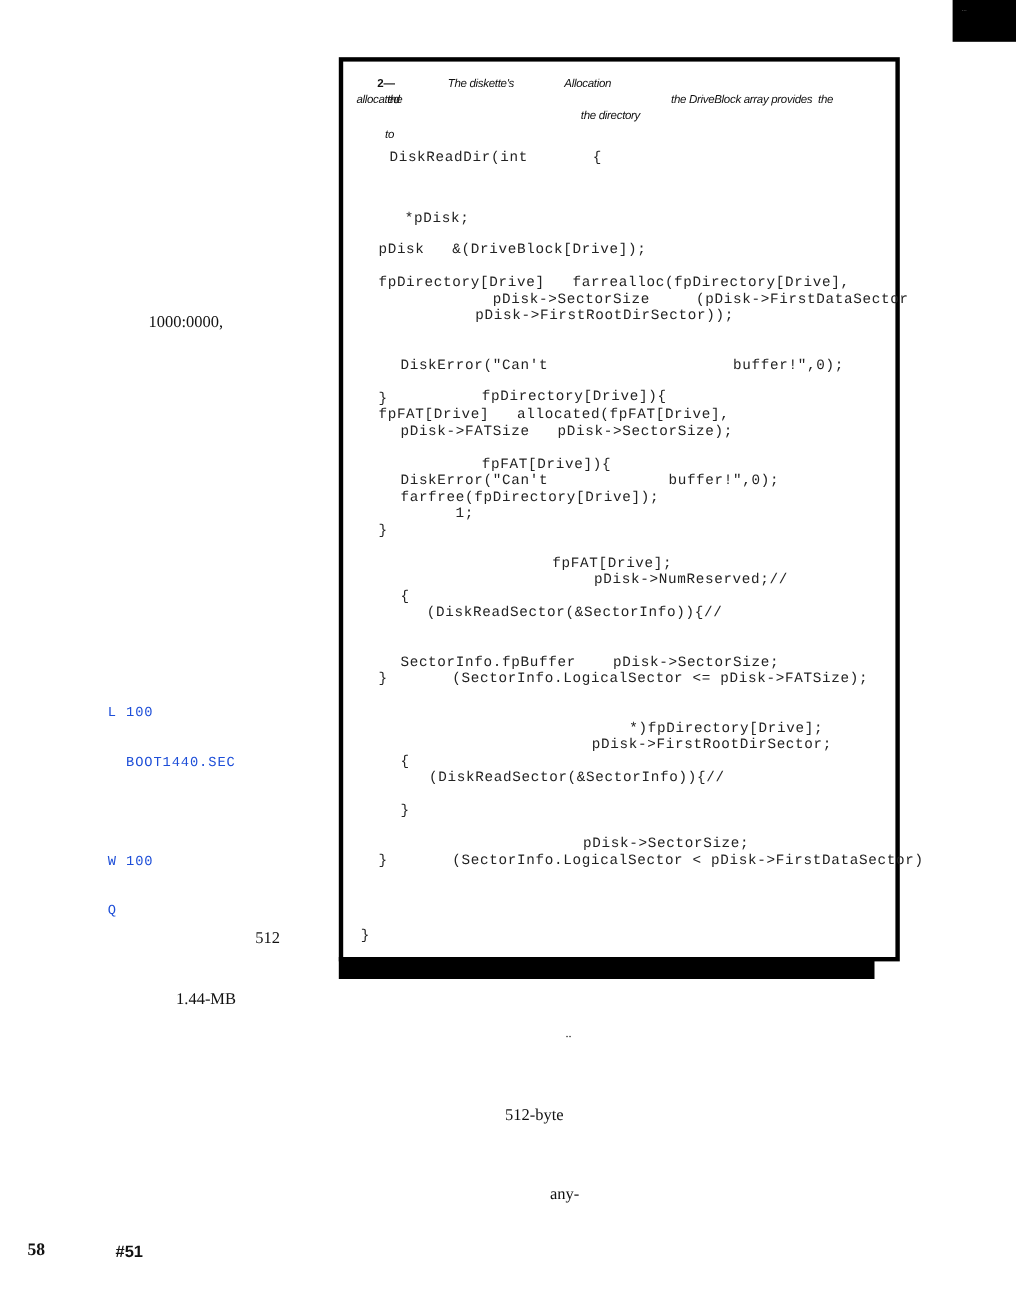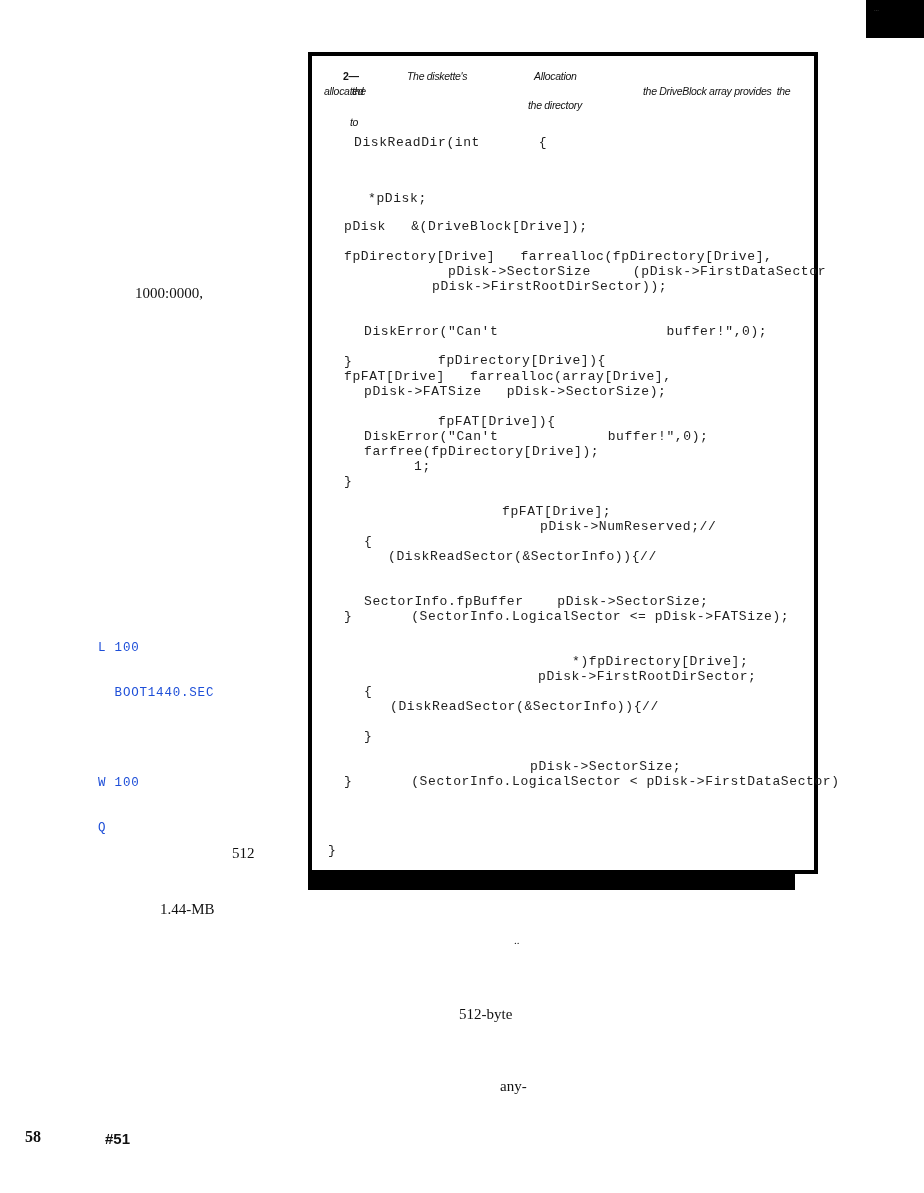--- a/index.html
+++ b/index.html
@@ -22,39 +22,39 @@
 <div class="corner-block">
   <span style="left:8px;top:6px;">...</span>
 </div>
 
 <div class="listing-box"></div>
 <div class="listing-bar"></div>
 
 <div>
   <span class="caption" style="left:343px;top:70px;"><b>2—</b></span>
   <span class="caption" style="left:362px;top:70px;margin-left:45px;">The diskette's</span>
-  <span class="caption" style="left:534px;top:70px;font-style:italic;">Allocation</span>
+  <span class="caption" style="left:513px;top:70px;font-style:italic;">Allocation</span>
   <span class="caption" style="left:324px;top:85px;">allocated</span>
   <span class="caption" style="left:352px;top:85px;">the</span>
-  <span class="caption" style="left:643px;top:85px;text-align:center;">the DriveBlock array provides  the</span>
+  <span class="caption" style="left:610px;top:85px;text-align:center;">the DriveBlock array provides  the</span>
   <span class="caption" style="left:350px;top:99px;margin-top:17px;">to</span>
   <span class="caption" style="left:528px;top:99px;">the directory</span>
 </div>
 
 <div id="code-container">
     <div class="code" style="left: 354px; top: 135px;">DiskReadDir(int       {</div>
     <div class="code" style="left: 368px; top: 191px;">*pDisk;</div>
     <div class="code" style="left: 344px; top: 219px;">pDisk   &amp;(DriveBlock[Drive]);</div>
     <div class="code" style="left: 344px; top: 249px;">fpDirectory[Drive]   farrealloc(fpDirectory[Drive],</div>
     <div class="code" style="left: 448px; top: 264px;">pDisk-&gt;SectorSize     (pDisk-&gt;FirstDataSector</div>
     <div class="code" style="left: 432px; top: 279px;">pDisk-&gt;FirstRootDirSector));</div>
     <div class="code" style="left: 438px; top: 309px; margin-top: 44px;">fpDirectory[Drive]){</div>
     <div class="code" style="left: 364px; top: 324px;">DiskError("Can't                    buffer!",0);</div>
     <div class="code" style="left: 344px; top: 354px;">}</div>
-    <div class="code" style="left: 344px; top: 369px;">fpFAT[Drive]   farrealloc(array[Drive],</div>
+    <div class="code" style="left: 344px; top: 369px;">fpFAT[Drive]   allocated(fpFAT[Drive],</div>
     <div class="code" style="left: 364px; top: 384px;">pDisk-&gt;FATSize   pDisk-&gt;SectorSize);</div>
     <div class="code" style="left: 438px; top: 414px;">fpFAT[Drive]){</div>
     <div class="code" style="left: 364px; top: 429px;">DiskError("Can't             buffer!",0);</div>
     <div class="code" style="left: 364px; top: 444px;">farfree(fpDirectory[Drive]);</div>
     <div class="code" style="left: 414px; top: 459px;">1;</div>
     <div class="code" style="left: 344px; top: 474px;">}</div>
     <div class="code" style="left: 502px; top: 504px;">fpFAT[Drive];</div>
     <div class="code" style="left: 540px; top: 519px;">pDisk-&gt;NumReserved;//</div>
     <div class="code" style="left: 364px; top: 534px;">{</div>
     <div class="code" style="left: 388px; top: 549px;">(DiskReadSector(&amp;SectorInfo)){//</div>

